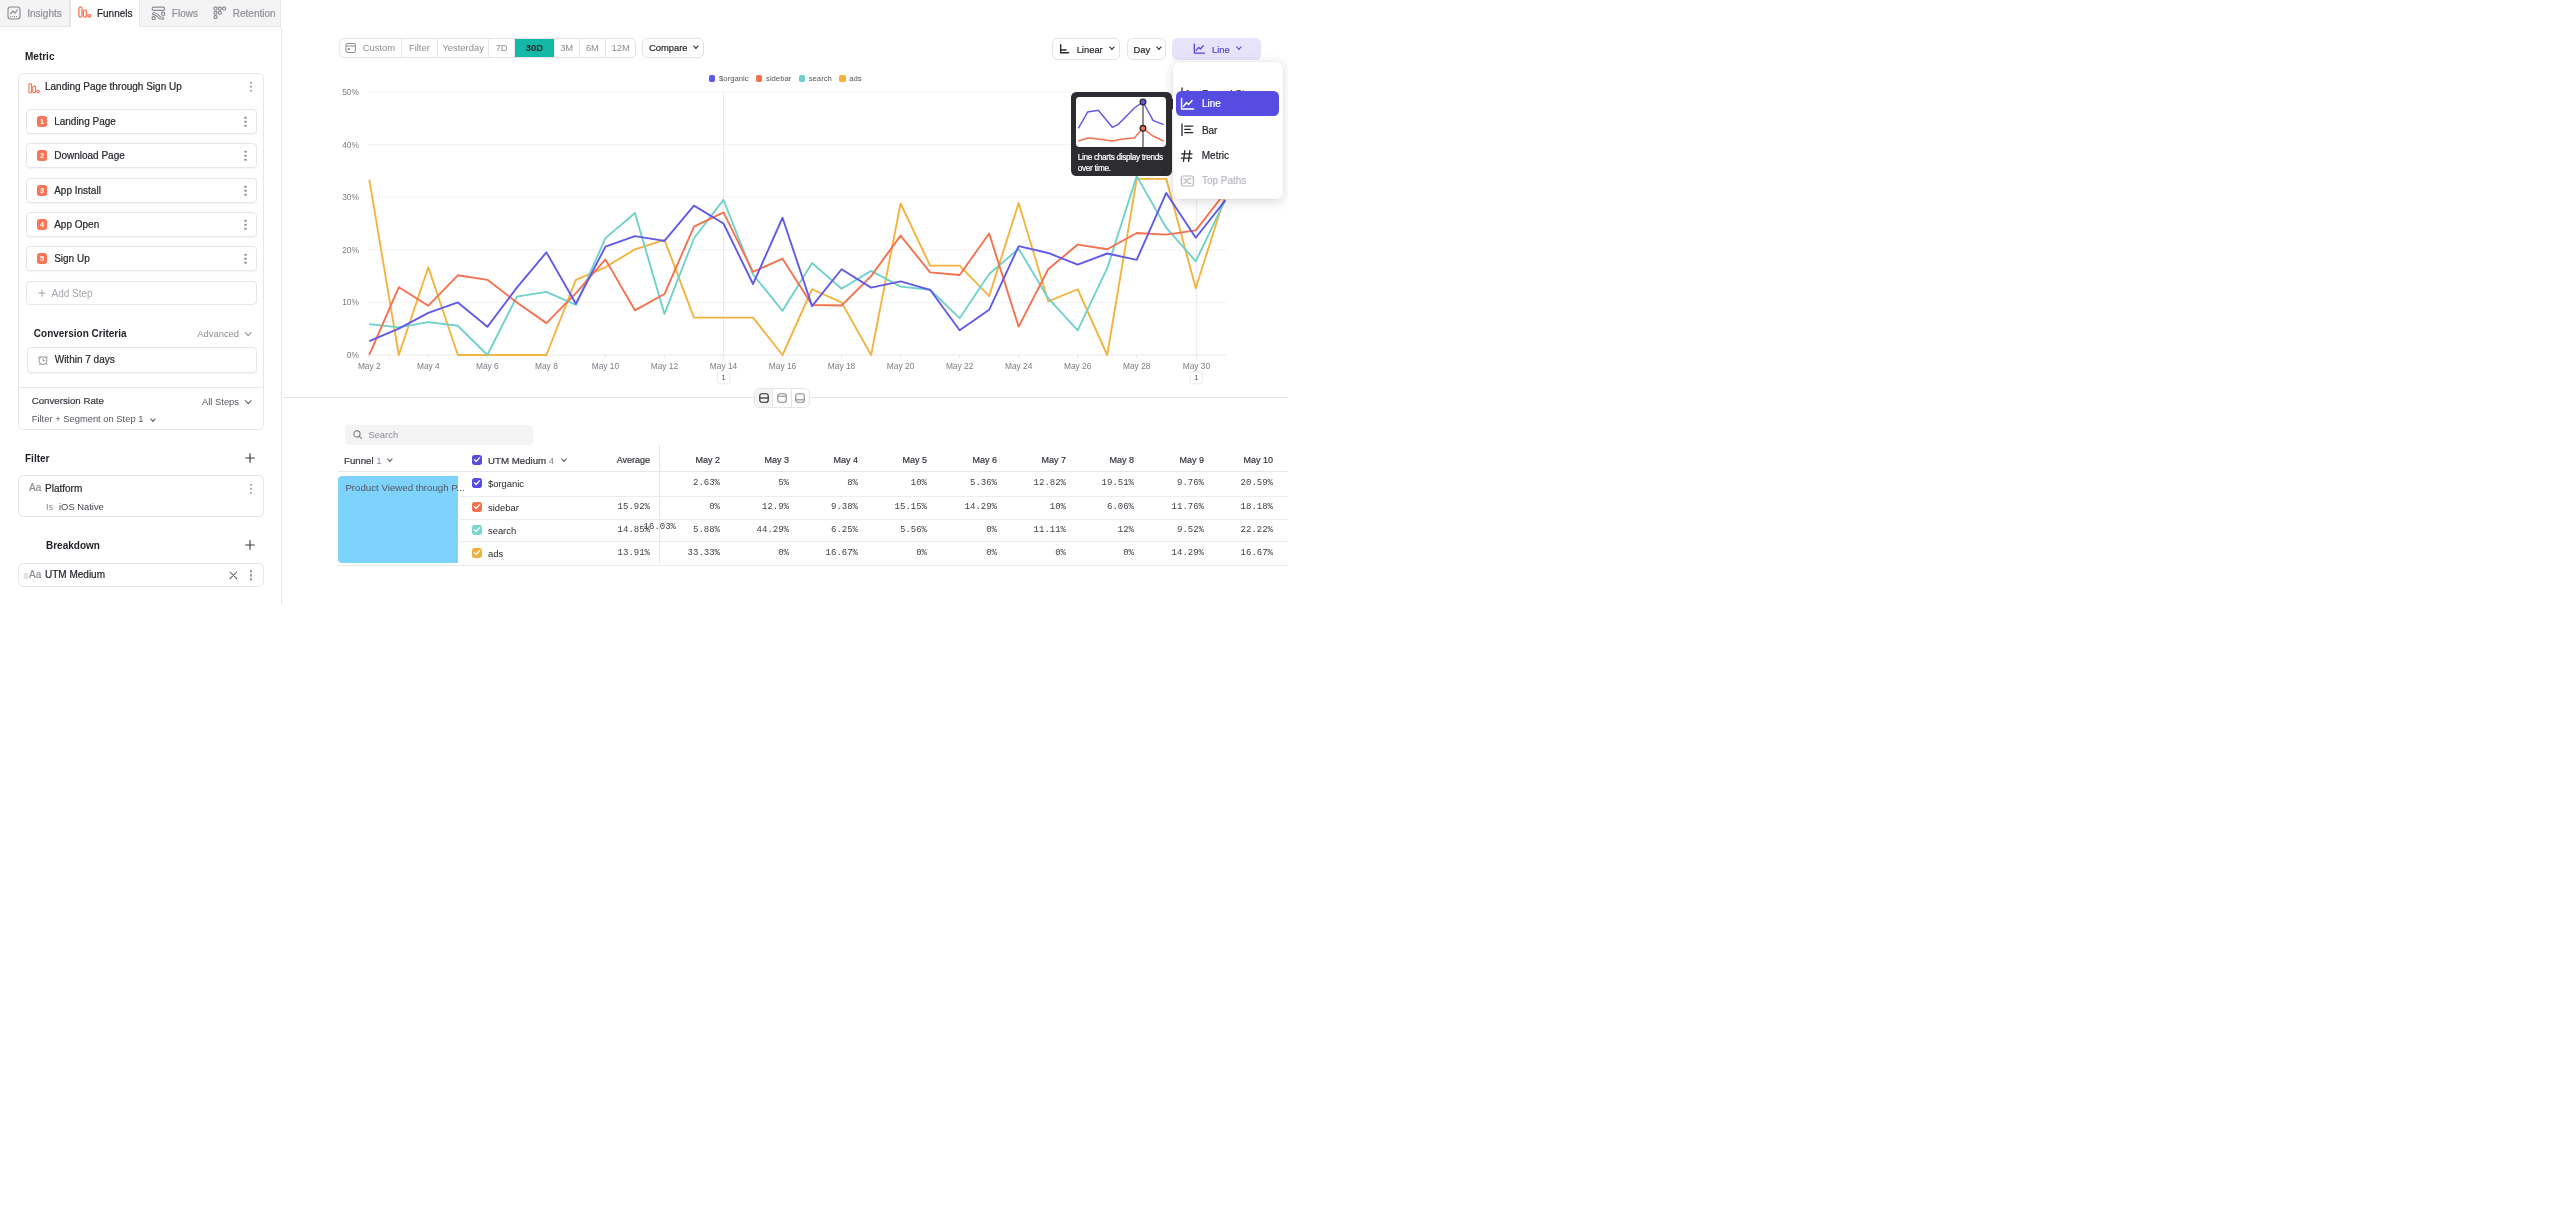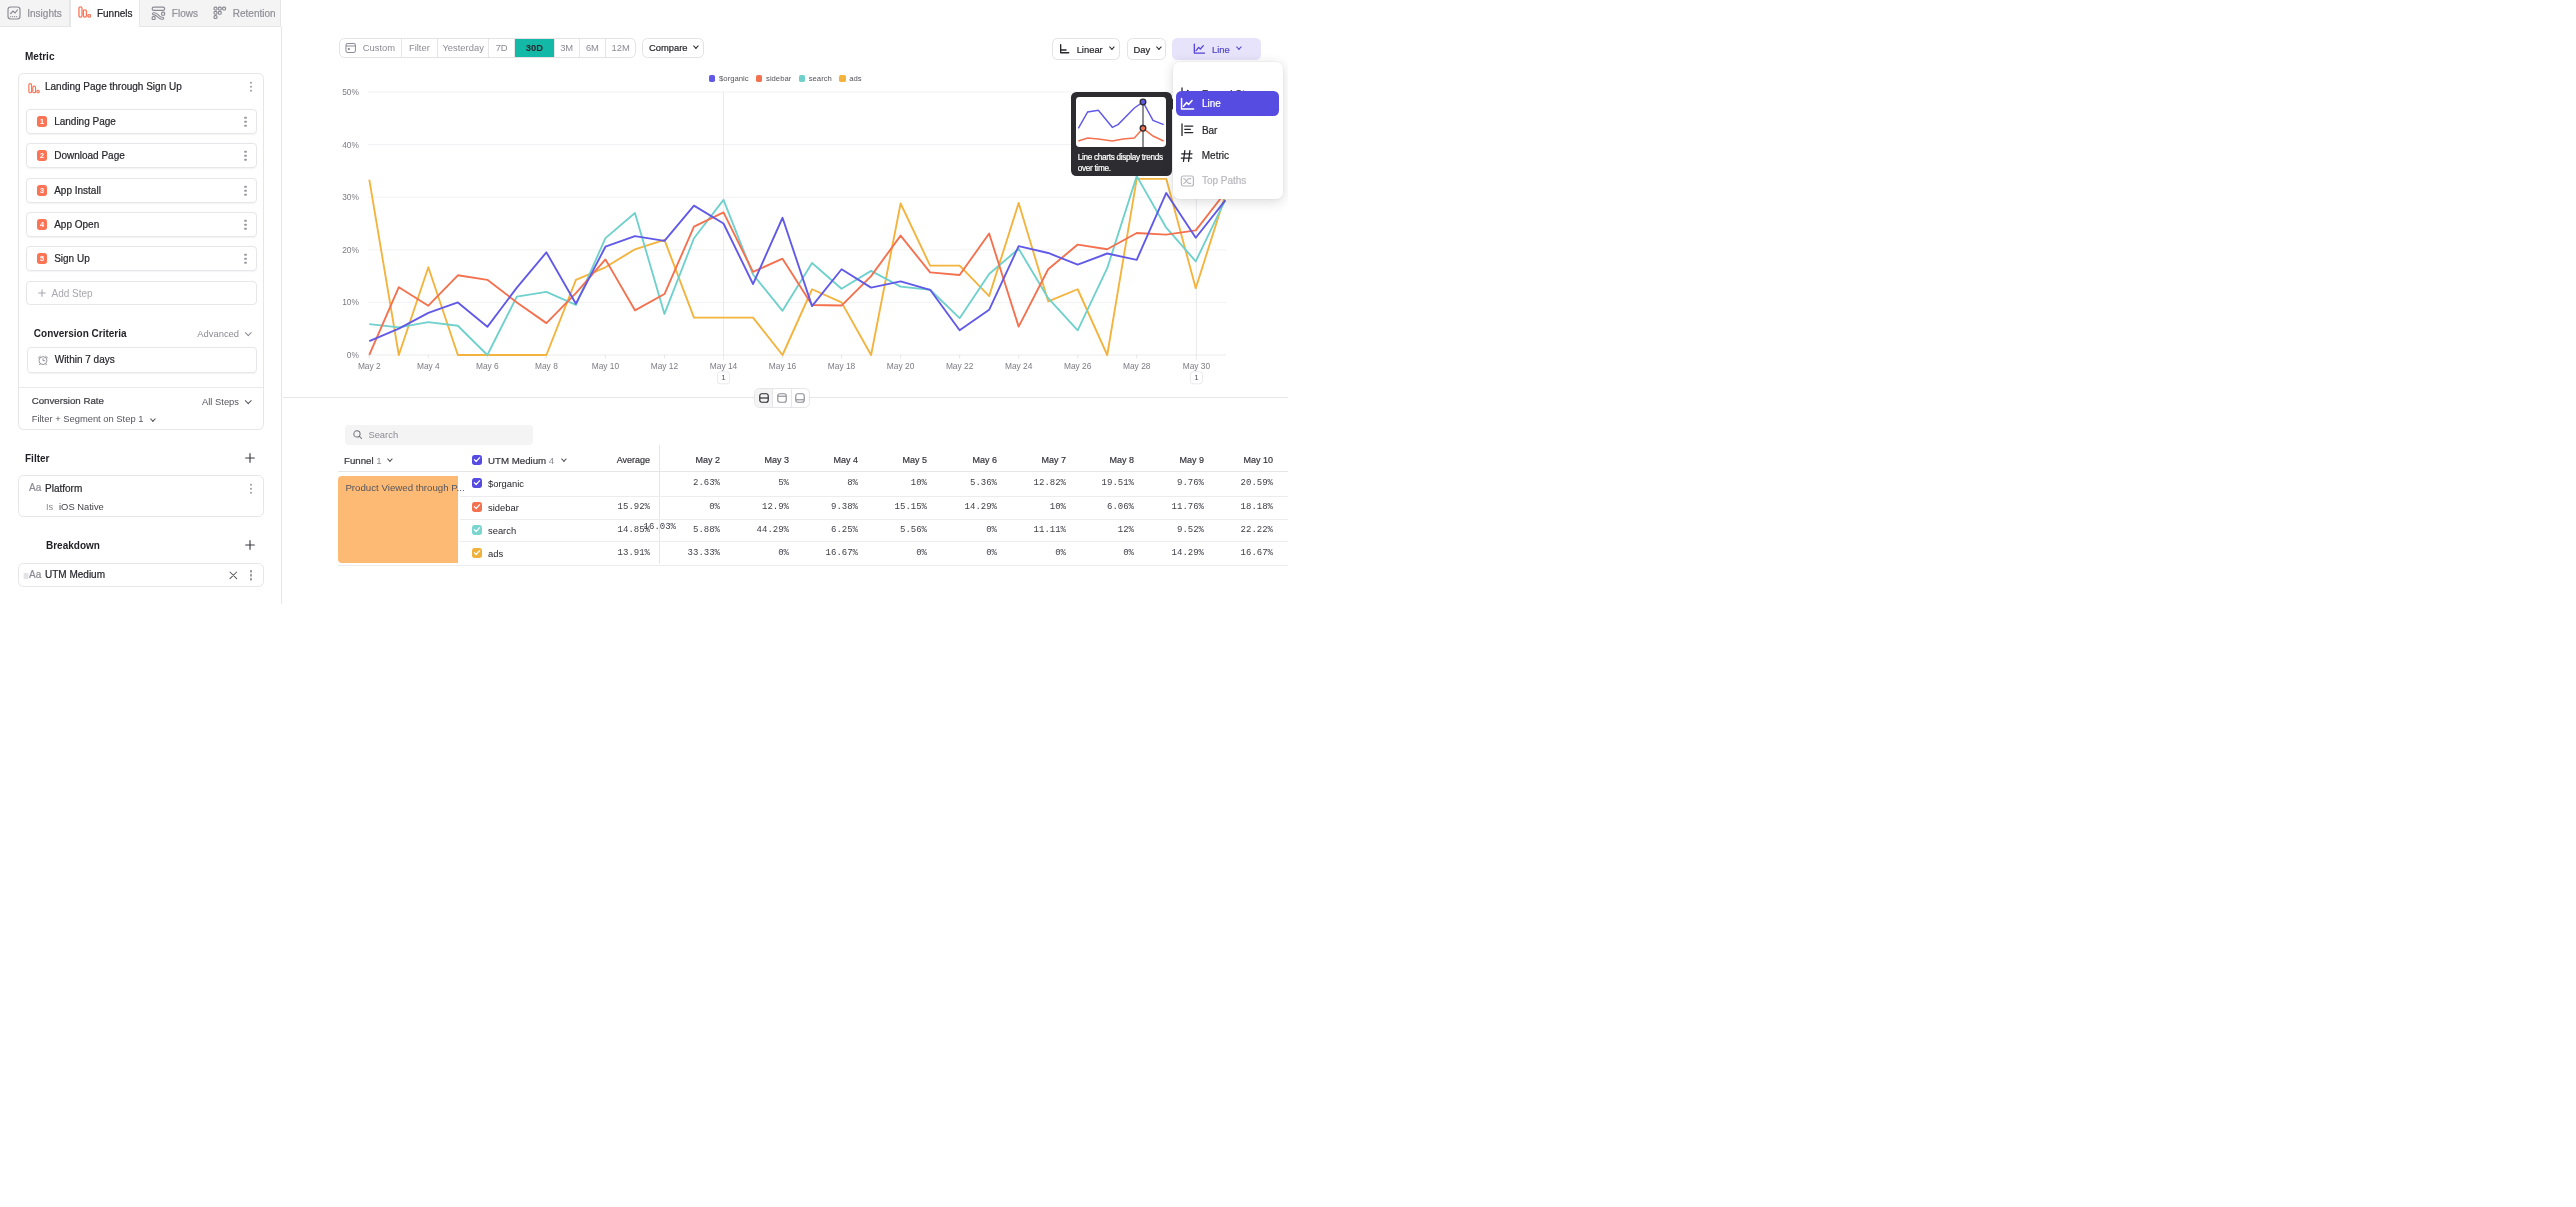--- a/index.html
+++ b/index.html
@@ -371,21 +371,21 @@
   <div class="hdr" style="left:1273px; top:460px;">May 10</div>
 
   <div class="vline" style="left:659px; top:445px; height:119px;"></div>
 
   <div class="hline" style="left:338px; top:471px; width:950px; background:#e6e6e9;"></div>
   <div class="hline" style="left:460px; top:496px; width:828px;"></div>
   <div class="hline" style="left:460px; top:519px; width:828px;"></div>
   <div class="hline" style="left:460px; top:541px; width:828px;"></div>
   <div class="hline" style="left:338px; top:565px; width:950px;"></div>
 
-  <div class="abs" style="left:338px; top:476px; width:120px; height:87px; background:#fdba74; border-radius:4px 0 0 4px;">
+  <div class="abs" style="left:338px; top:476px; width:120px; height:87px; background:#7dd3fc; border-radius:4px 0 0 4px;">
     <div style="position:absolute; left:7.4px; top:6px; font-size:9.7px; color:#55555e; white-space:nowrap;">Product Viewed through P...</div>
   </div>
 
   <div class="cbx" style="left:472px; top:483px; background:#564ce2;">
       <svg width="8" height="7.4" viewBox="0 0 12 11" fill="none" stroke="#fff" stroke-width="1.8" stroke-linecap="round" stroke-linejoin="round">
         <path d="M2 5.5l2.7 2.7L10 2.5"></path>
       </svg>
     </div>
   <div class="rowlab" style="left:488px; top:483px;">$organic</div>
   <div class="cbx" style="left:472px; top:507px; background:#f4714f;">

